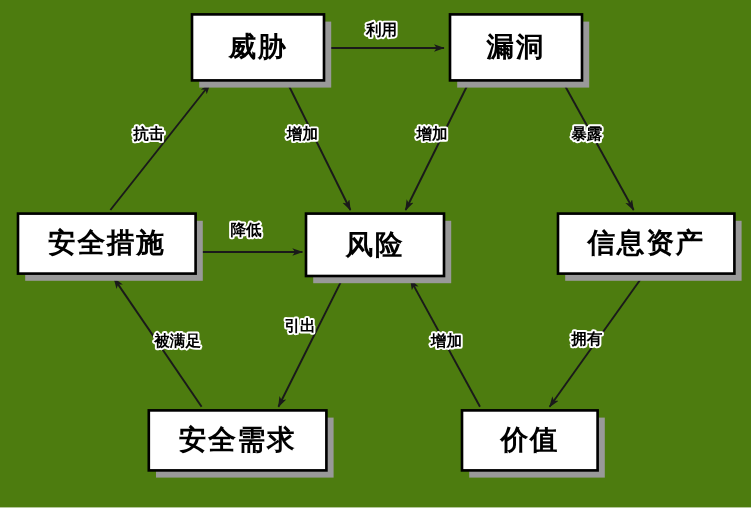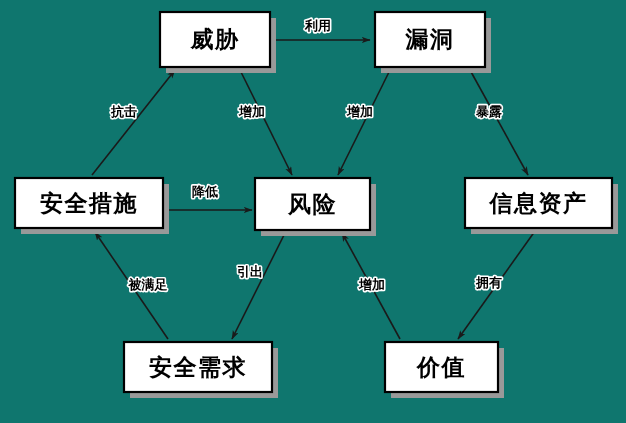--- a/index.html
+++ b/index.html
@@ -8,21 +8,21 @@
     padding: 0;
     background: #ffffff;
   }
   body {
     font-family: "DejaVu Sans", "Liberation Sans", sans-serif;
   }
   #diagram-root {
     position: relative;
     width: 626px;
     height: 423px;
-    background: #0f766e;
+    background: #4d7c0f;
     overflow: hidden;
   }
   svg.canvas {
     position: absolute;
     left: 0;
     top: 0;
     width: 626px;
     height: 423px;
     display: block;
   }

